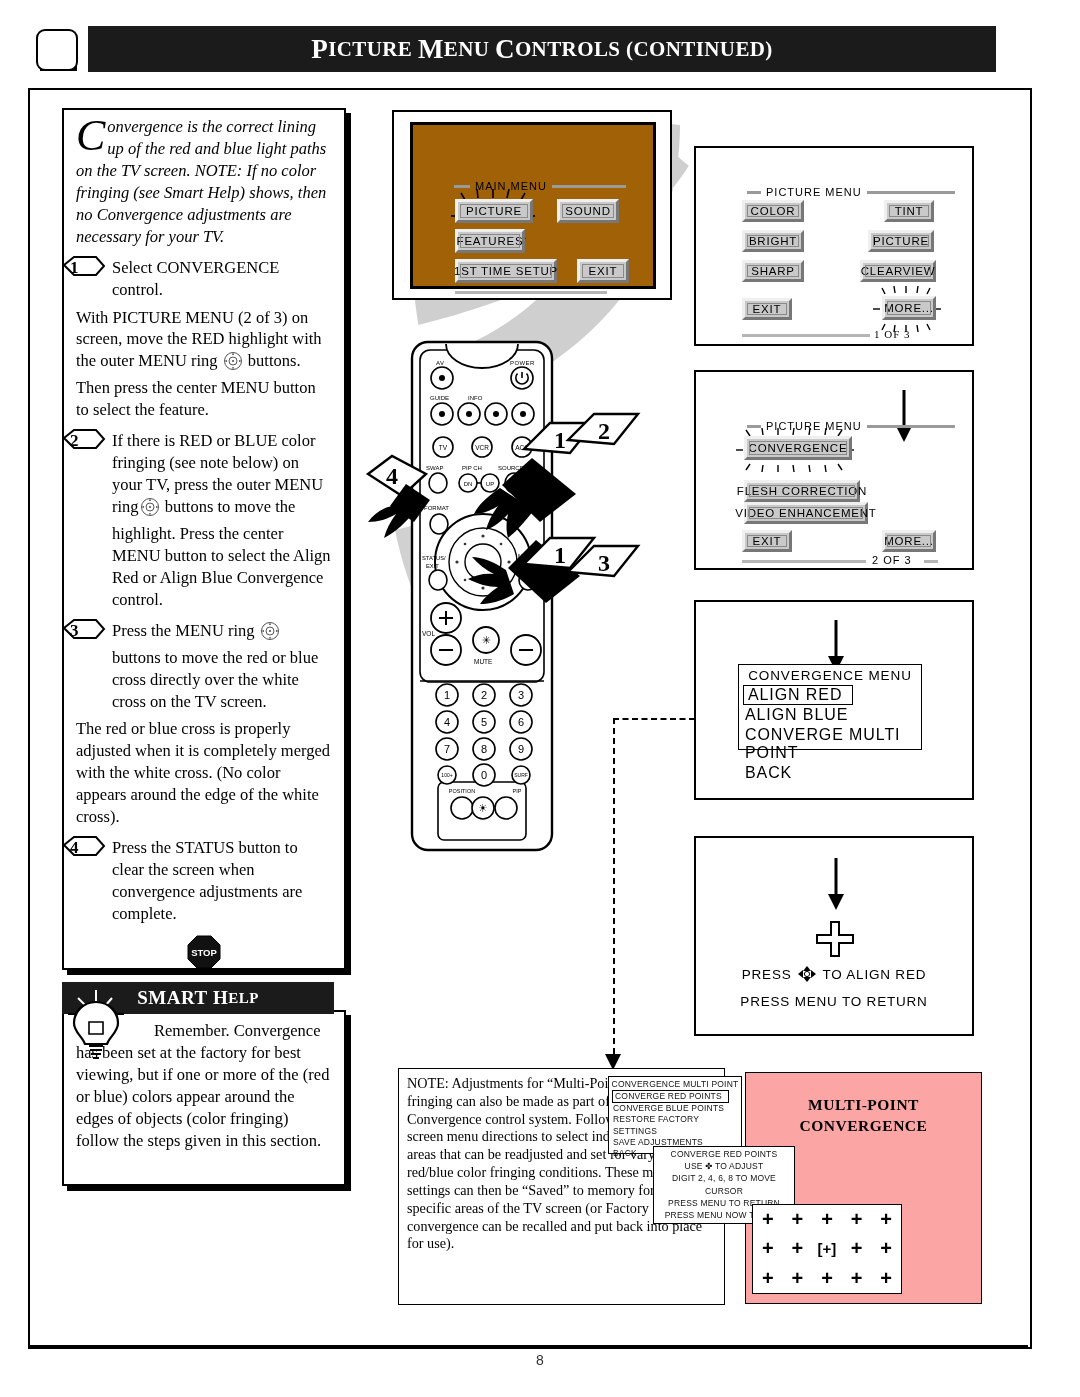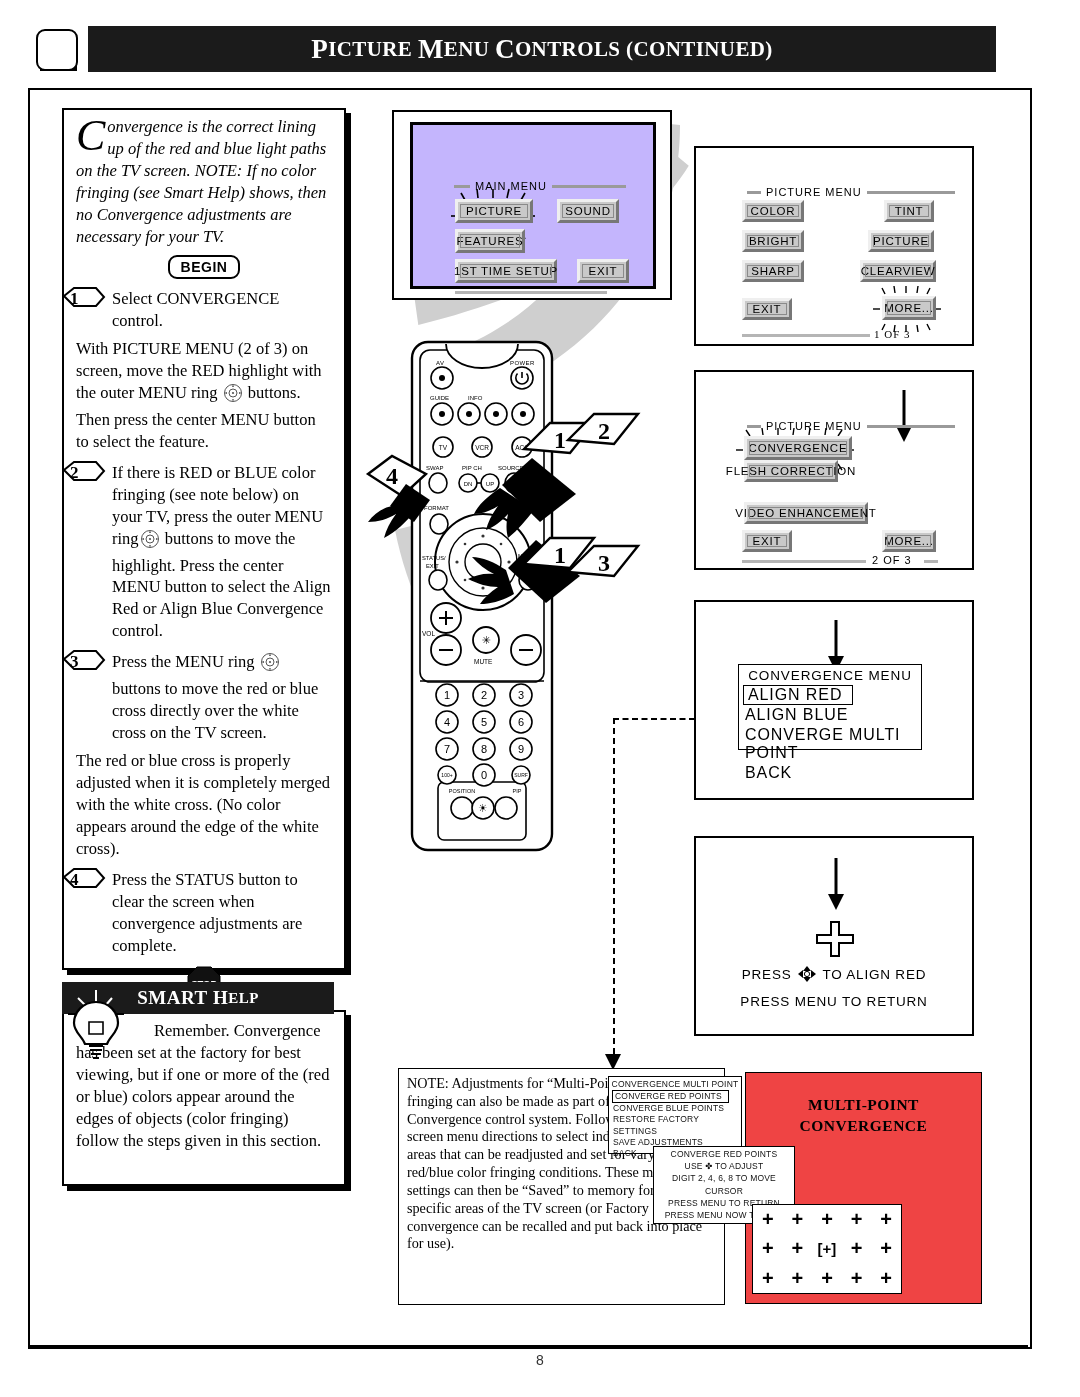--- a/index.html
+++ b/index.html
@@ -51,21 +51,21 @@
 
   
   .remote-wrap{position:absolute;left:350px;top:330px;width:290px;height:530px;}
 
   
   .swoosh{position:absolute;left:395px;top:100px;width:320px;height:600px;pointer-events:none;}
 
   
   .tv{position:absolute;background:#fff;}
   .tv-outer{border:2px solid #000;}
-  .screen-inner{position:absolute;border:3px solid #000;background:#c4b5fd;}
+  .screen-inner{position:absolute;border:3px solid #000;background:#a16207;}
   .menubar{position:absolute;font-family:"Liberation Sans",sans-serif;font-size:11px;letter-spacing:1px;color:#000;
            display:flex;align-items:center;white-space:nowrap;}
   .menubar .dash{display:inline-block;height:3px;background:#9a9a9a;margin:0 5px;}
   .btn3d{position:absolute;background:#c9c9c9;border-top:3px solid #efefef;border-left:3px solid #efefef;
     border-right:3px solid #777;border-bottom:3px solid #777;box-sizing:border-box;
     font-family:"Liberation Sans",sans-serif;font-size:11.5px;letter-spacing:.8px;color:#000;
     display:flex;align-items:center;justify-content:center;white-space:nowrap;}
   .btn3d .inn{position:absolute;left:2px;top:2px;right:2px;bottom:2px;border:1px solid #8a8a8a;}
   .pgbar{position:absolute;height:3px;background:#b5b5b5;}
   .pglabel{position:absolute;font-family:"Liberation Sans",sans-serif;font-size:11px;letter-spacing:1px;}
@@ -75,21 +75,21 @@
     font-family:"Liberation Sans",sans-serif;color:#000;}
   .osd-title{text-align:center;font-size:13.5px;letter-spacing:.9px;padding:3px 0 2px 0;}
   .osd-item{font-size:16px;letter-spacing:.9px;padding:1px 0 1px 6px;}
   .osd-item.sel{display:inline-block;border:1.5px solid #000;padding:0 10px 0 4px;margin-left:4px;}
 
   .arrowdn{position:absolute;}
 
   
   .notebox{position:absolute;left:398px;top:1068px;width:325px;height:235px;border:1.5px solid #000;background:#fff;}
   .notetext{position:absolute;left:8px;top:6px;width:312px;font-size:14.2px;line-height:1.255;}
-  .mpbox{position:absolute;left:745px;top:1072px;width:235px;height:230px;border:1.5px solid #000;background:#ef4444;}
+  .mpbox{position:absolute;left:745px;top:1072px;width:235px;height:230px;border:1.5px solid #000;background:#fca5a5;}
   .mptitle{position:absolute;left:0;top:22px;width:235px;text-align:center;font-family:"Liberation Serif",serif;
     font-weight:bold;font-size:15.5px;line-height:1.35;letter-spacing:.5px;}
 
   .smallosd{position:absolute;border:1.5px solid #000;background:#fff;font-family:"Liberation Sans",sans-serif;font-size:8.5px;
     letter-spacing:.2px;color:#111;}
   .smallosd .ttl{text-align:center;padding:2px 0 1px 0;}
   .smallosd .it{padding:0 0 0 4px;line-height:1.32;}
   .smallosd .it.sel{border:1px solid #000;display:inline-block;padding:0 6px 0 2px;margin-left:3px;}
 
   .crossgrid{position:absolute;left:752px;top:1204px;width:148px;height:88px;border:1.5px solid #000;background:#fff;
@@ -135,23 +135,20 @@
     <path d="M 0 430 L 40 420 C 55 470 80 520 120 560 L 80 590 C 38 545 12 490 0 430 Z" fill="#cfcfcf" opacity=".95"></path>
   </svg>
 
   <div class="leftbox">
     <div class="ltext">
 
       <p class="para ital">
         <span class="dropcap">C</span><span>onvergence is the correct lining up of the red and blue light paths on the TV screen. NOTE: If no color fringing (see Smart Help) shows, then no Convergence adjustments are necessary for your TV.</span>
       </p>
 
-      <div class="begin">
-        <span class="beginpill">BEGIN</span>
-      </div>
 
       <div class="step">
         <span class="stepnum">
           <svg width="44" height="24" viewBox="0 0 44 24">
             <path d="M2 10 L12 2 L34 2 L42 11 L34 20 L12 20 Z" fill="#fff" stroke="#000" stroke-width="2"></path>
             <text x="8" y="18" font-family="Liberation Serif, serif" font-size="17" font-weight="bold">1</text>
           </svg>
         </span>
         <span class="b">Select CONVERGENCE</span><span> control.</span>
       </div>
@@ -560,21 +557,21 @@
           <line x1="94" y1="46" x2="93" y2="39"></line>
           <line x1="110" y1="44" x2="106" y2="38"></line>
         <line x1="4" y1="24" x2="11" y2="24"></line>
           <line x1="122" y1="24" x2="115" y2="24"></line>
       </g>
     </svg>
     <div class="btn3d" style="left:48px;top:64px;width:108px;height:24px;">
         <div class="inn"></div>
         <span>CONVERGENCE</span>
       </div>
-    <div class="btn3d" style="left:48px;top:88px;width:94px;height:22px;text-align:right;">
+    <div class="btn3d" style="left:48px;top:108px;width:116px;height:22px;text-align:right;">
         <div class="inn"></div>
         <span>FLESH CORRECTION</span>
       </div>
     <div class="btn3d" style="left:48px;top:130px;width:124px;height:22px;">
         <div class="inn"></div>
         <span>VIDEO ENHANCEMENT</span>
       </div>
     <div class="btn3d" style="left:46px;top:158px;width:50px;height:22px;">
         <div class="inn"></div>
         <span>EXIT</span>

